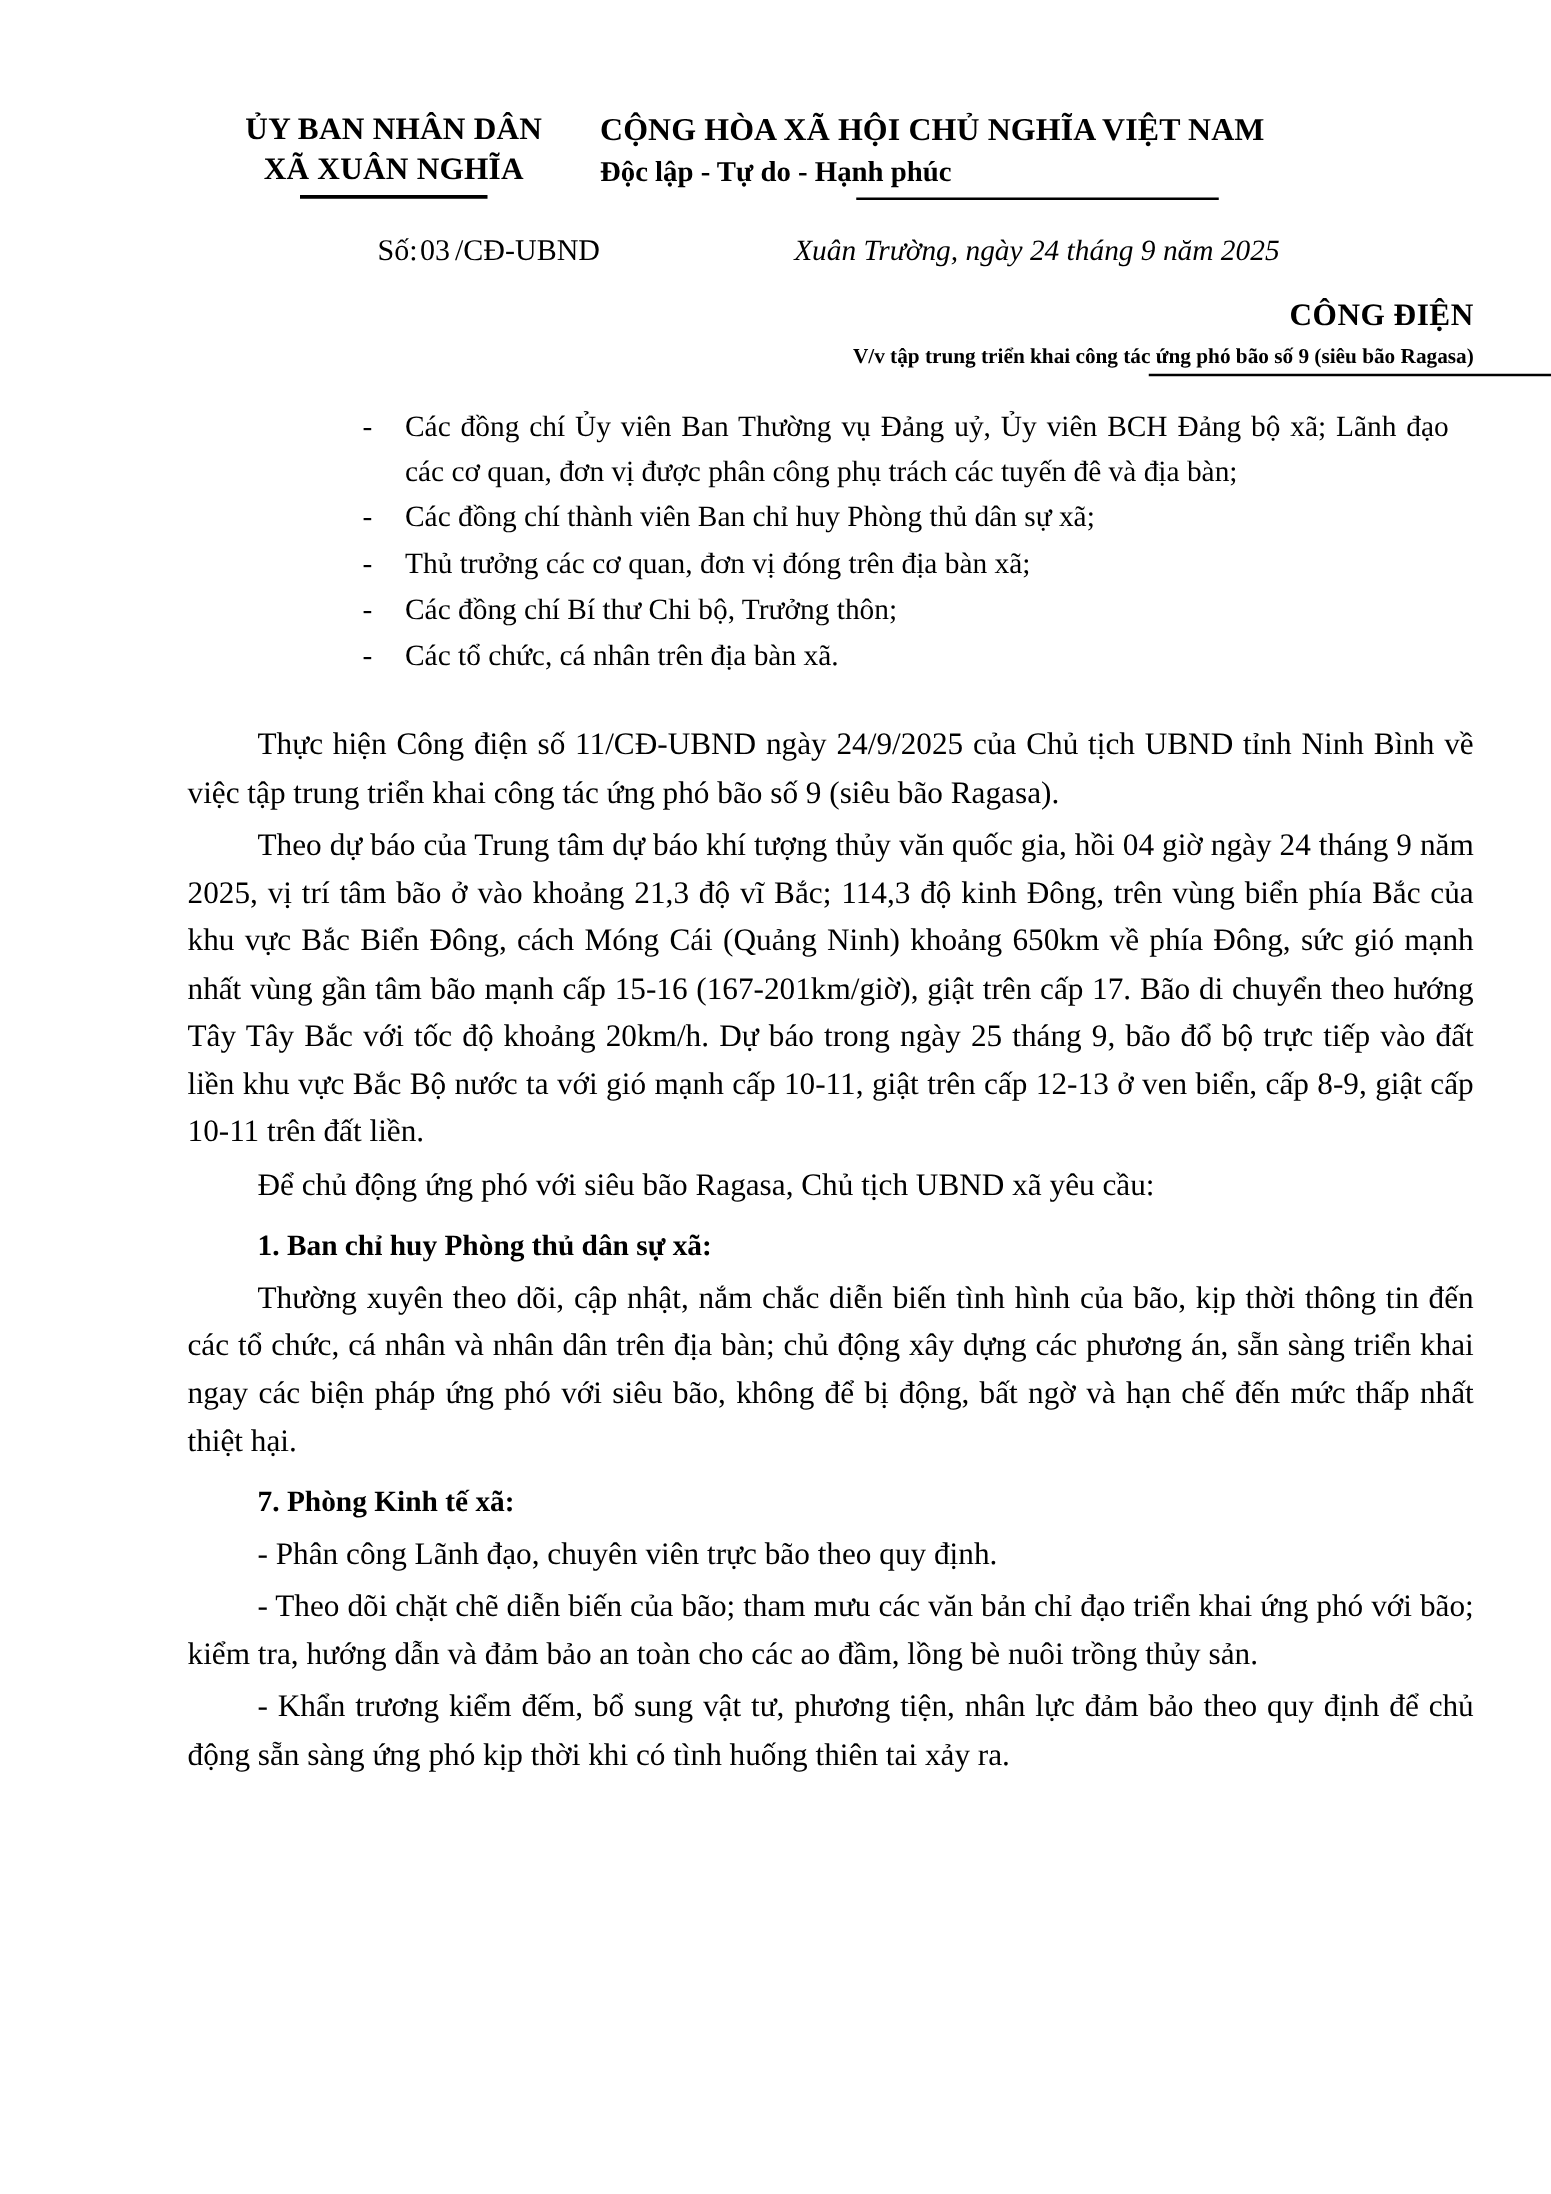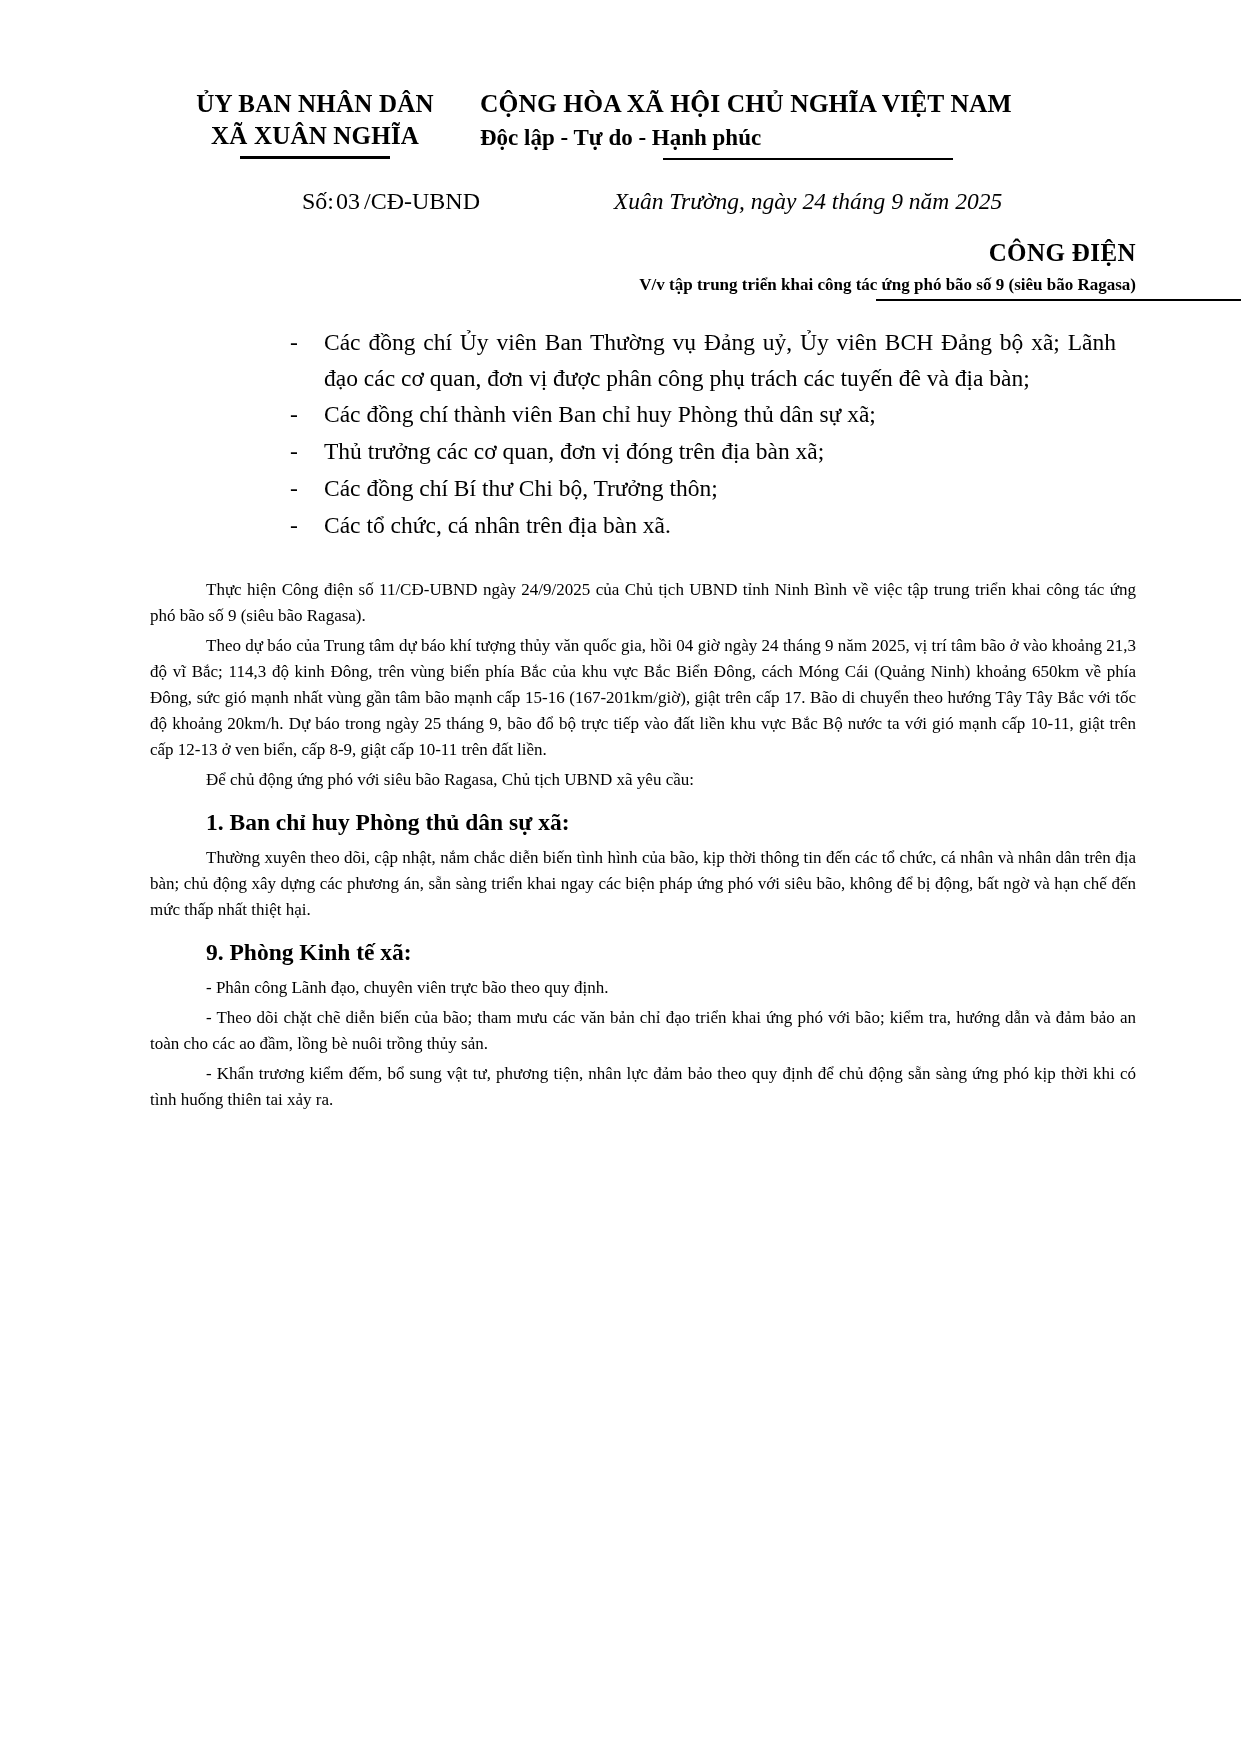--- a/index.html
+++ b/index.html
@@ -8,21 +8,21 @@
     padding: 0;
     background: #ffffff;
   }
   .page {
     position: relative;
     width: 1241px;
     height: 1755px;
     background: #ffffff;
     margin: 0 auto;
     box-sizing: border-box;
-    padding: 88px 105px 60px 150px;
+    padding: 88px 62px 60px 150px;
     font-family: "Liberation Serif", "DejaVu Serif", serif;
     color: #000000;
     overflow: hidden;
   }
 
   
   .doc-header {
     display: flex;
     flex-direction: row;
     align-items: flex-start;
@@ -147,21 +147,21 @@
     flex: 1 1 auto;
     text-align: justify;
     text-justify: inter-word;
   }
 
   
   .body-content {
     margin-top: 34px;
   }
   .para {
-    font-size: 17px;
+    font-size: 25px;
     line-height: 1.53;
     text-align: justify;
     text-justify: inter-word;
     text-indent: 56px;
     margin: 0 0 4px 0;
   }
   .section-heading {
     font-size: 23.5px;
     font-weight: bold;
     line-height: 1.53;
@@ -230,19 +230,19 @@
   </div>
 
   <div class="body-content">
     <p class="para">Thực hiện Công điện số 11/CĐ-UBND ngày 24/9/2025 của Chủ tịch UBND tỉnh Ninh Bình về việc tập trung triển khai công tác ứng phó bão số 9 (siêu bão Ragasa).</p>
     <p class="para">Theo dự báo của Trung tâm dự báo khí tượng thủy văn quốc gia, hồi 04 giờ ngày 24 tháng 9 năm 2025, vị trí tâm bão ở vào khoảng 21,3 độ vĩ Bắc; 114,3 độ kinh Đông, trên vùng biển phía Bắc của khu vực Bắc Biển Đông, cách Móng Cái (Quảng Ninh) khoảng 650km về phía Đông, sức gió mạnh nhất vùng gần tâm bão mạnh cấp 15-16 (167-201km/giờ), giật trên cấp 17. Bão di chuyển theo hướng Tây Tây Bắc với tốc độ khoảng 20km/h. Dự báo trong ngày 25 tháng 9, bão đổ bộ trực tiếp vào đất liền khu vực Bắc Bộ nước ta với gió mạnh cấp 10-11, giật trên cấp 12-13 ở ven biển, cấp 8-9, giật cấp 10-11 trên đất liền.</p>
     <p class="para">Để chủ động ứng phó với siêu bão Ragasa, Chủ tịch UBND xã yêu cầu:</p>
 
     <div class="section-heading">1. Ban chỉ huy Phòng thủ dân sự xã:</div>
     <p class="para">Thường xuyên theo dõi, cập nhật, nắm chắc diễn biến tình hình của bão, kịp thời thông tin đến các tổ chức, cá nhân và nhân dân trên địa bàn; chủ động xây dựng các phương án, sẵn sàng triển khai ngay các biện pháp ứng phó với siêu bão, không để bị động, bất ngờ và hạn chế đến mức thấp nhất thiệt hại.</p>
 
-    <div class="section-heading">9. Phòng Kinh tế xã:</div>
+    <div class="section-heading">7. Phòng Kinh tế xã:</div>
     <p class="para dash-item">- Phân công Lãnh đạo, chuyên viên trực bão theo quy định.</p>
     <p class="para dash-item">- Theo dõi chặt chẽ diễn biến của bão; tham mưu các văn bản chỉ đạo triển khai ứng phó với bão; kiểm tra, hướng dẫn và đảm bảo an toàn cho các ao đầm, lồng bè nuôi trồng thủy sản.</p>
     <p class="para dash-item">- Khẩn trương kiểm đếm, bổ sung vật tư, phương tiện, nhân lực đảm bảo theo quy định để chủ động sẵn sàng ứng phó kịp thời khi có tình huống thiên tai xảy ra.</p>
   </div>
 
 </div>
 
 </body></html>

